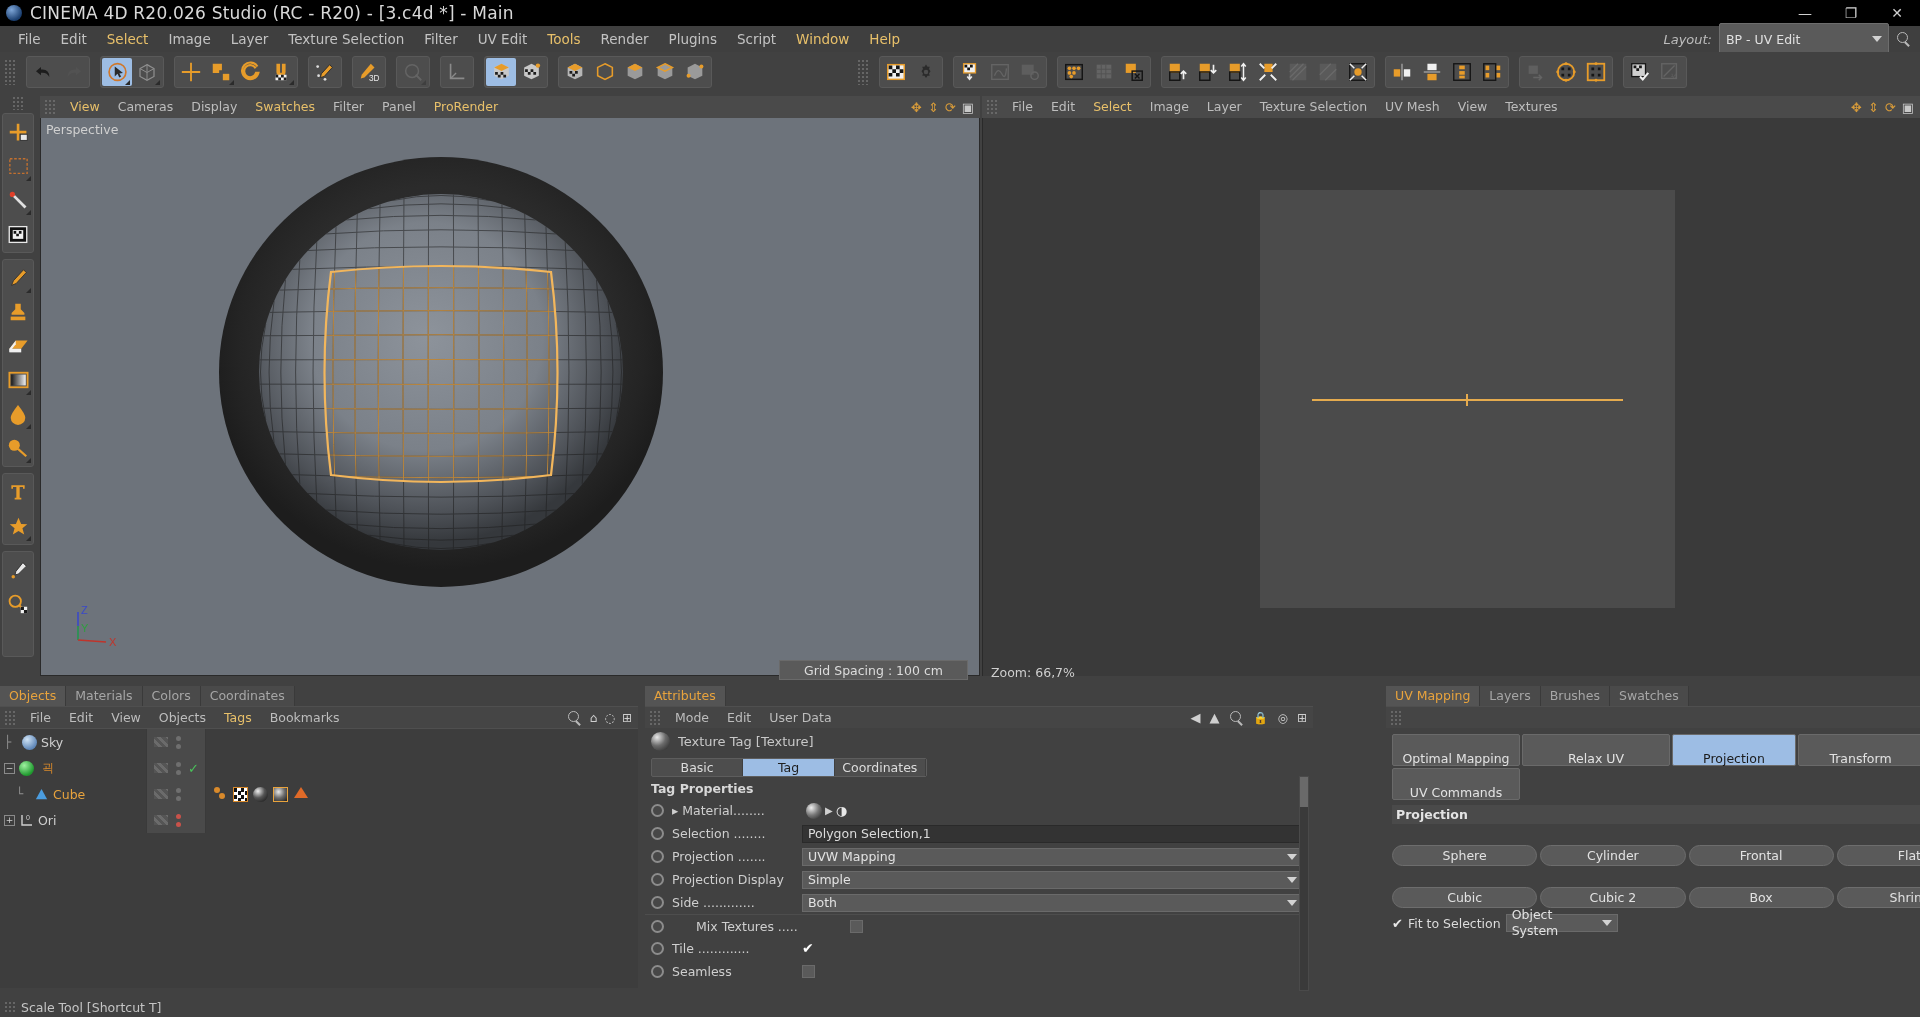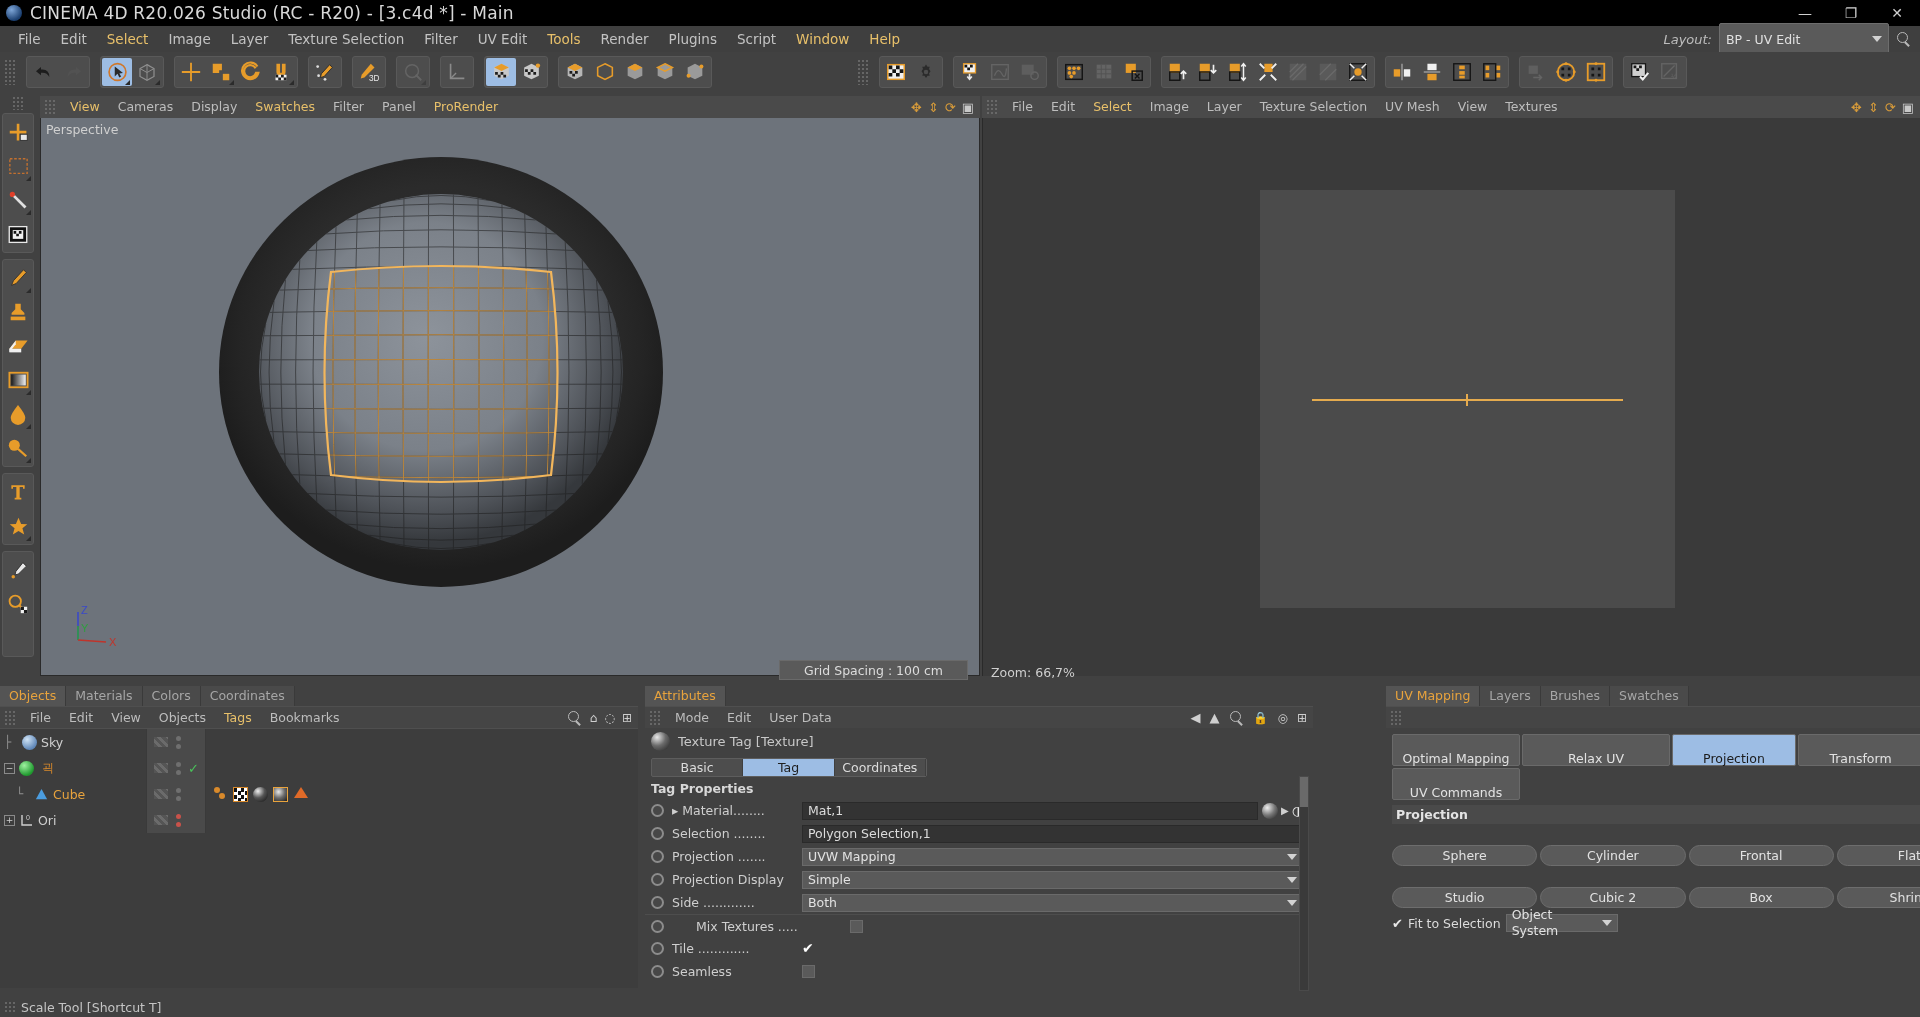--- a/index.html
+++ b/index.html
@@ -987,21 +987,20 @@
         <div class="subtab">Basic</div>
         <div class="subtab active">Tag</div>
         <div class="subtab">Coordinates</div>
       </div>
   </div>
   <div id="tagprops">Tag Properties</div>
   <div id="attr-fields" style="position:absolute;left:0;top:113px;width:658px;">
       <div class="attrfield">
         <div class="radio"></div>
         <div class="flabel">▸ Material........</div>
-        <div class="ftext">Mat,1</div>
         <span style="width: 16px; height: 16px; margin-left: 4px; border-radius: 50%; background: radial-gradient(circle at 33% 30%, rgb(238, 238, 238), rgb(119, 119, 119) 48%, rgb(29, 29, 29));"></span>
         <span style="margin-left: 3px; color: rgb(208, 208, 208); font-size: 10px;">▶</span>
         <span style="margin-left: 3px; color: rgb(232, 232, 232); font-size: 13px;">◑</span>
       </div>
       <div class="attrfield">
         <div class="radio"></div>
         <div class="flabel">Selection ........</div>
         <div class="ftext">Polygon Selection,1</div>
       </div>
       <div class="attrfield">
@@ -1070,21 +1069,21 @@
       <div class="uvtb" id="uv-commands-btn" style="width:128px;">UV Commands</div>
     </div>
     <div class="secthdr">Projection</div>
     <div class="pillrow" id="proj-row1">
         <div class="pill">Sphere</div>
         <div class="pill">Cylinder</div>
         <div class="pill">Frontal</div>
         <div class="pill">Flat</div>
       </div>
     <div class="pillrow" id="proj-row2">
-        <div class="pill">Studio</div>
+        <div class="pill">Cubic</div>
         <div class="pill">Cubic 2</div>
         <div class="pill">Box</div>
         <div class="pill">Shrink</div>
       </div>
     <div class="fitrow">
       <span class="chkmark">✔</span>
       <span style="font-size:12.5px;color:#dcdcdc;">Fit to Selection</span>
       <div class="fdrop" style="flex:none;width:112px;">
         <span>Object System</span>
         <span class="arrow"></span>

